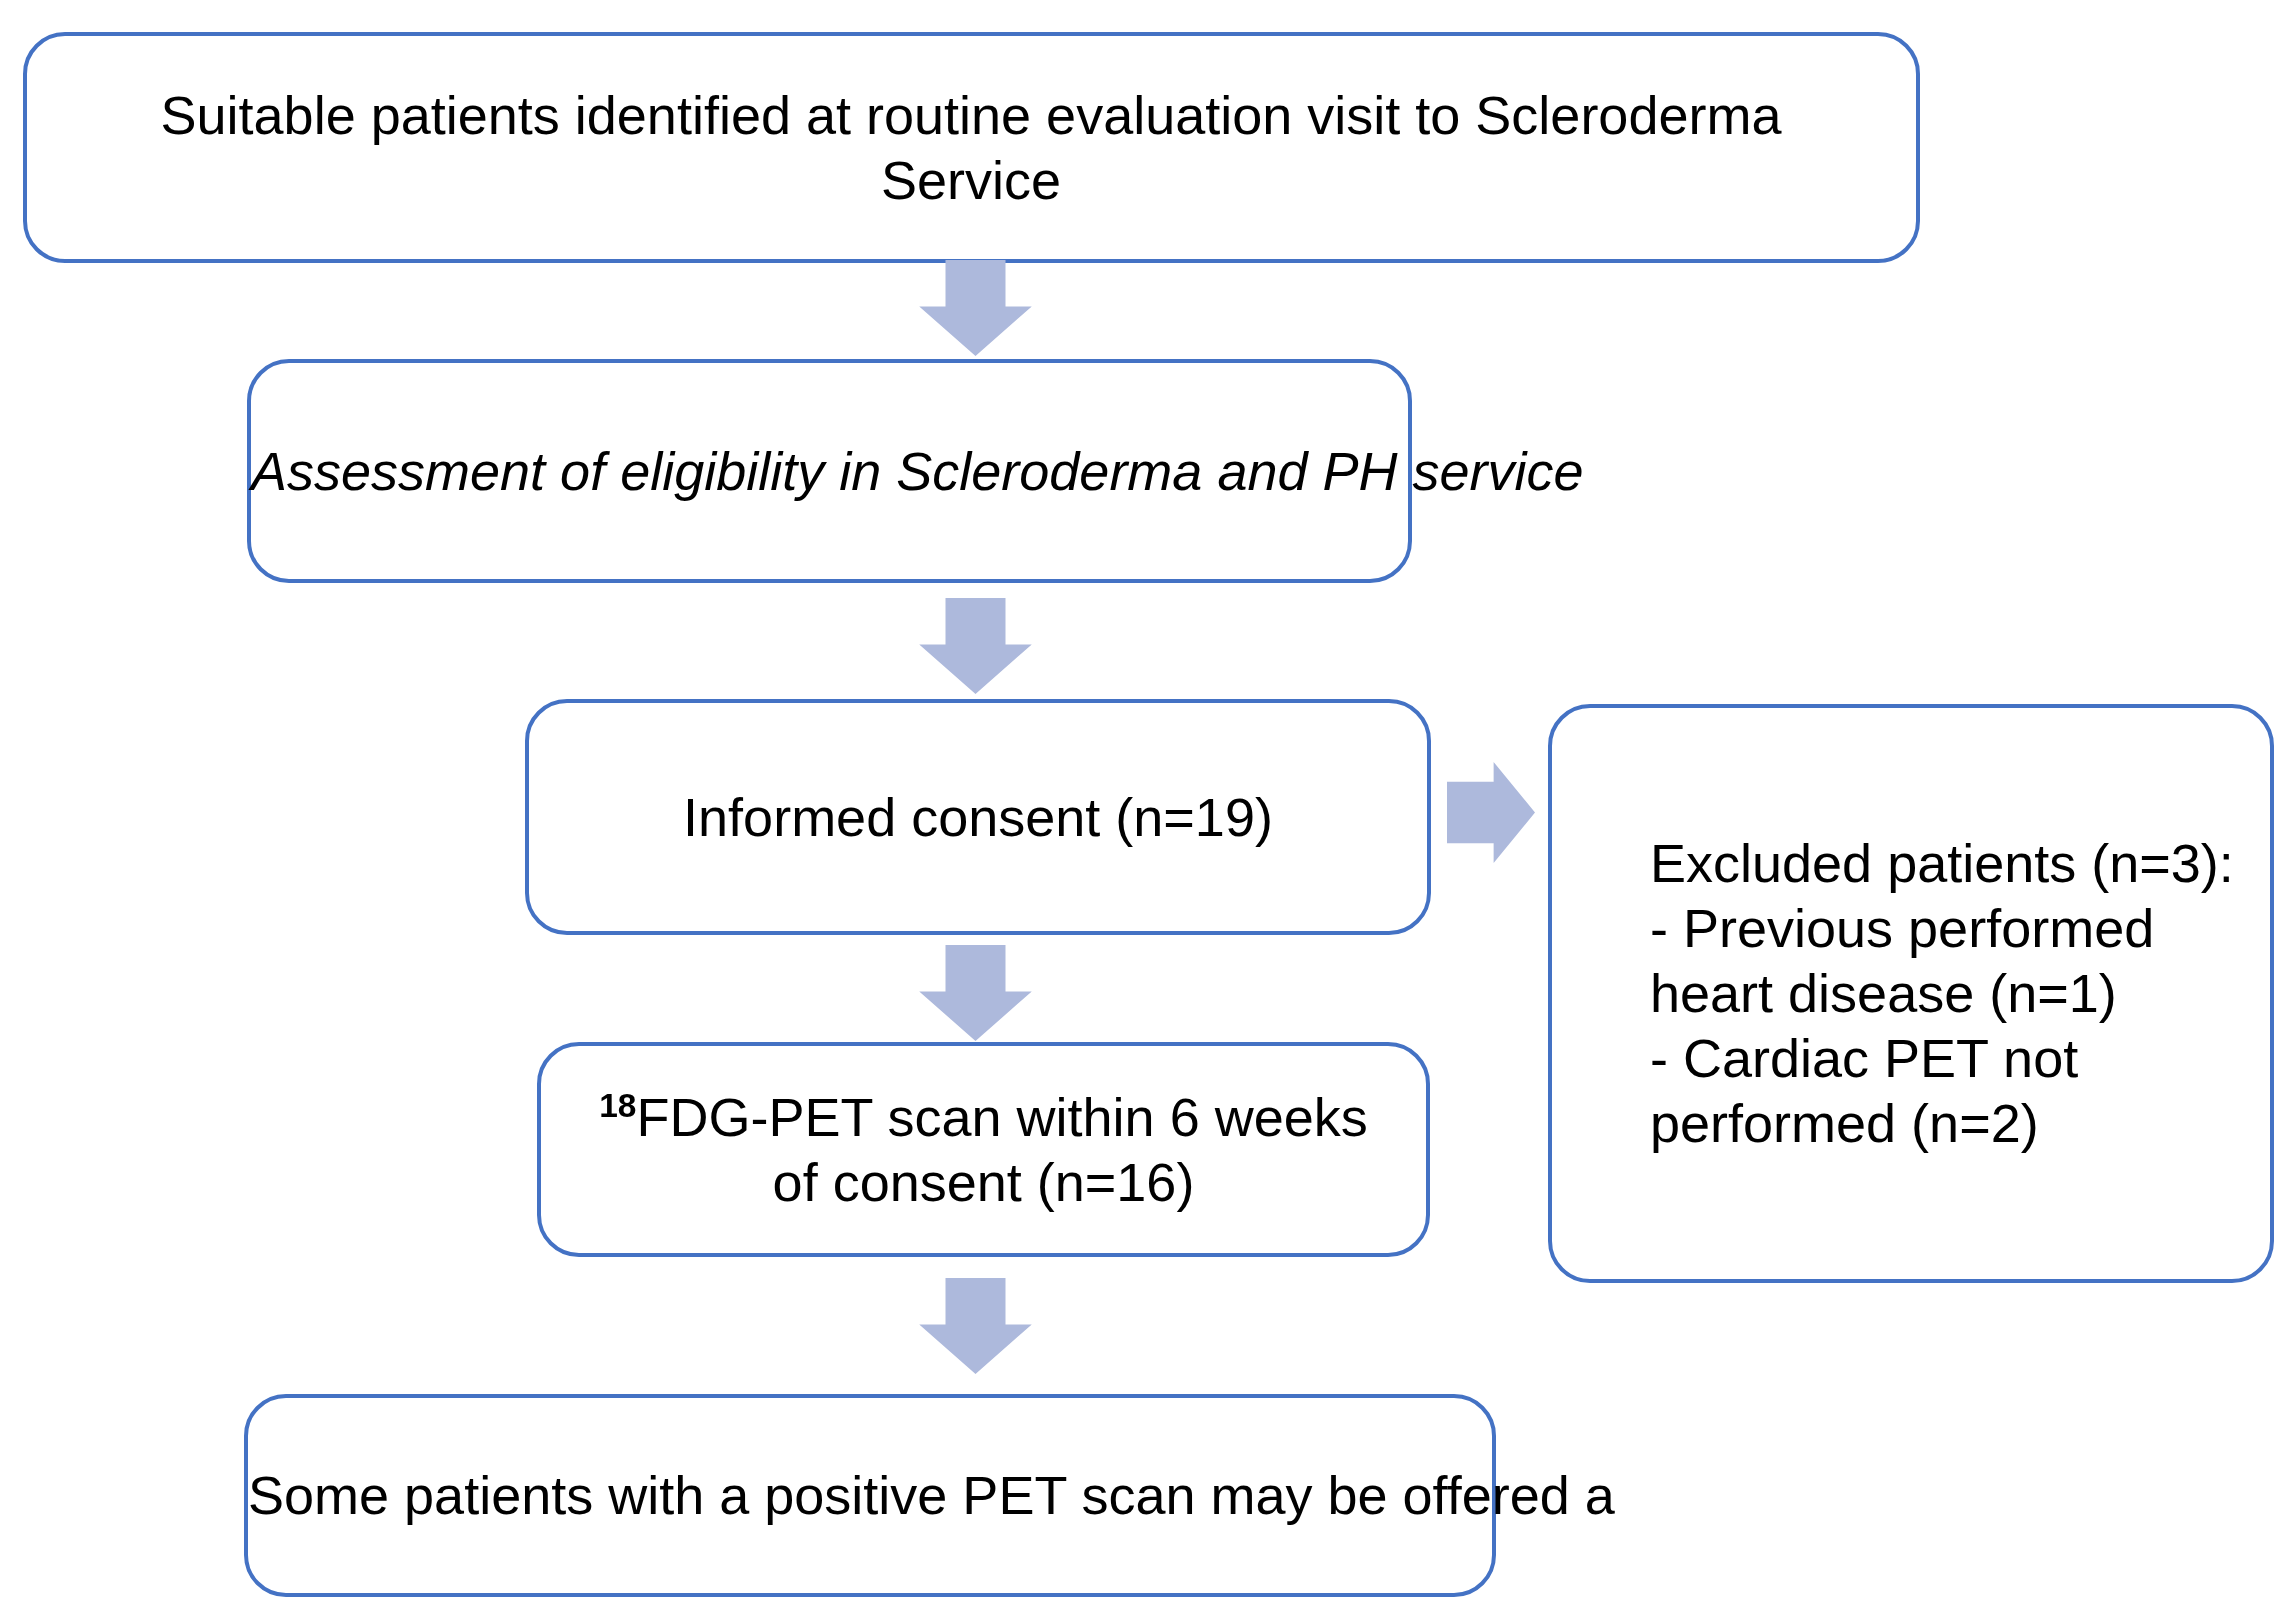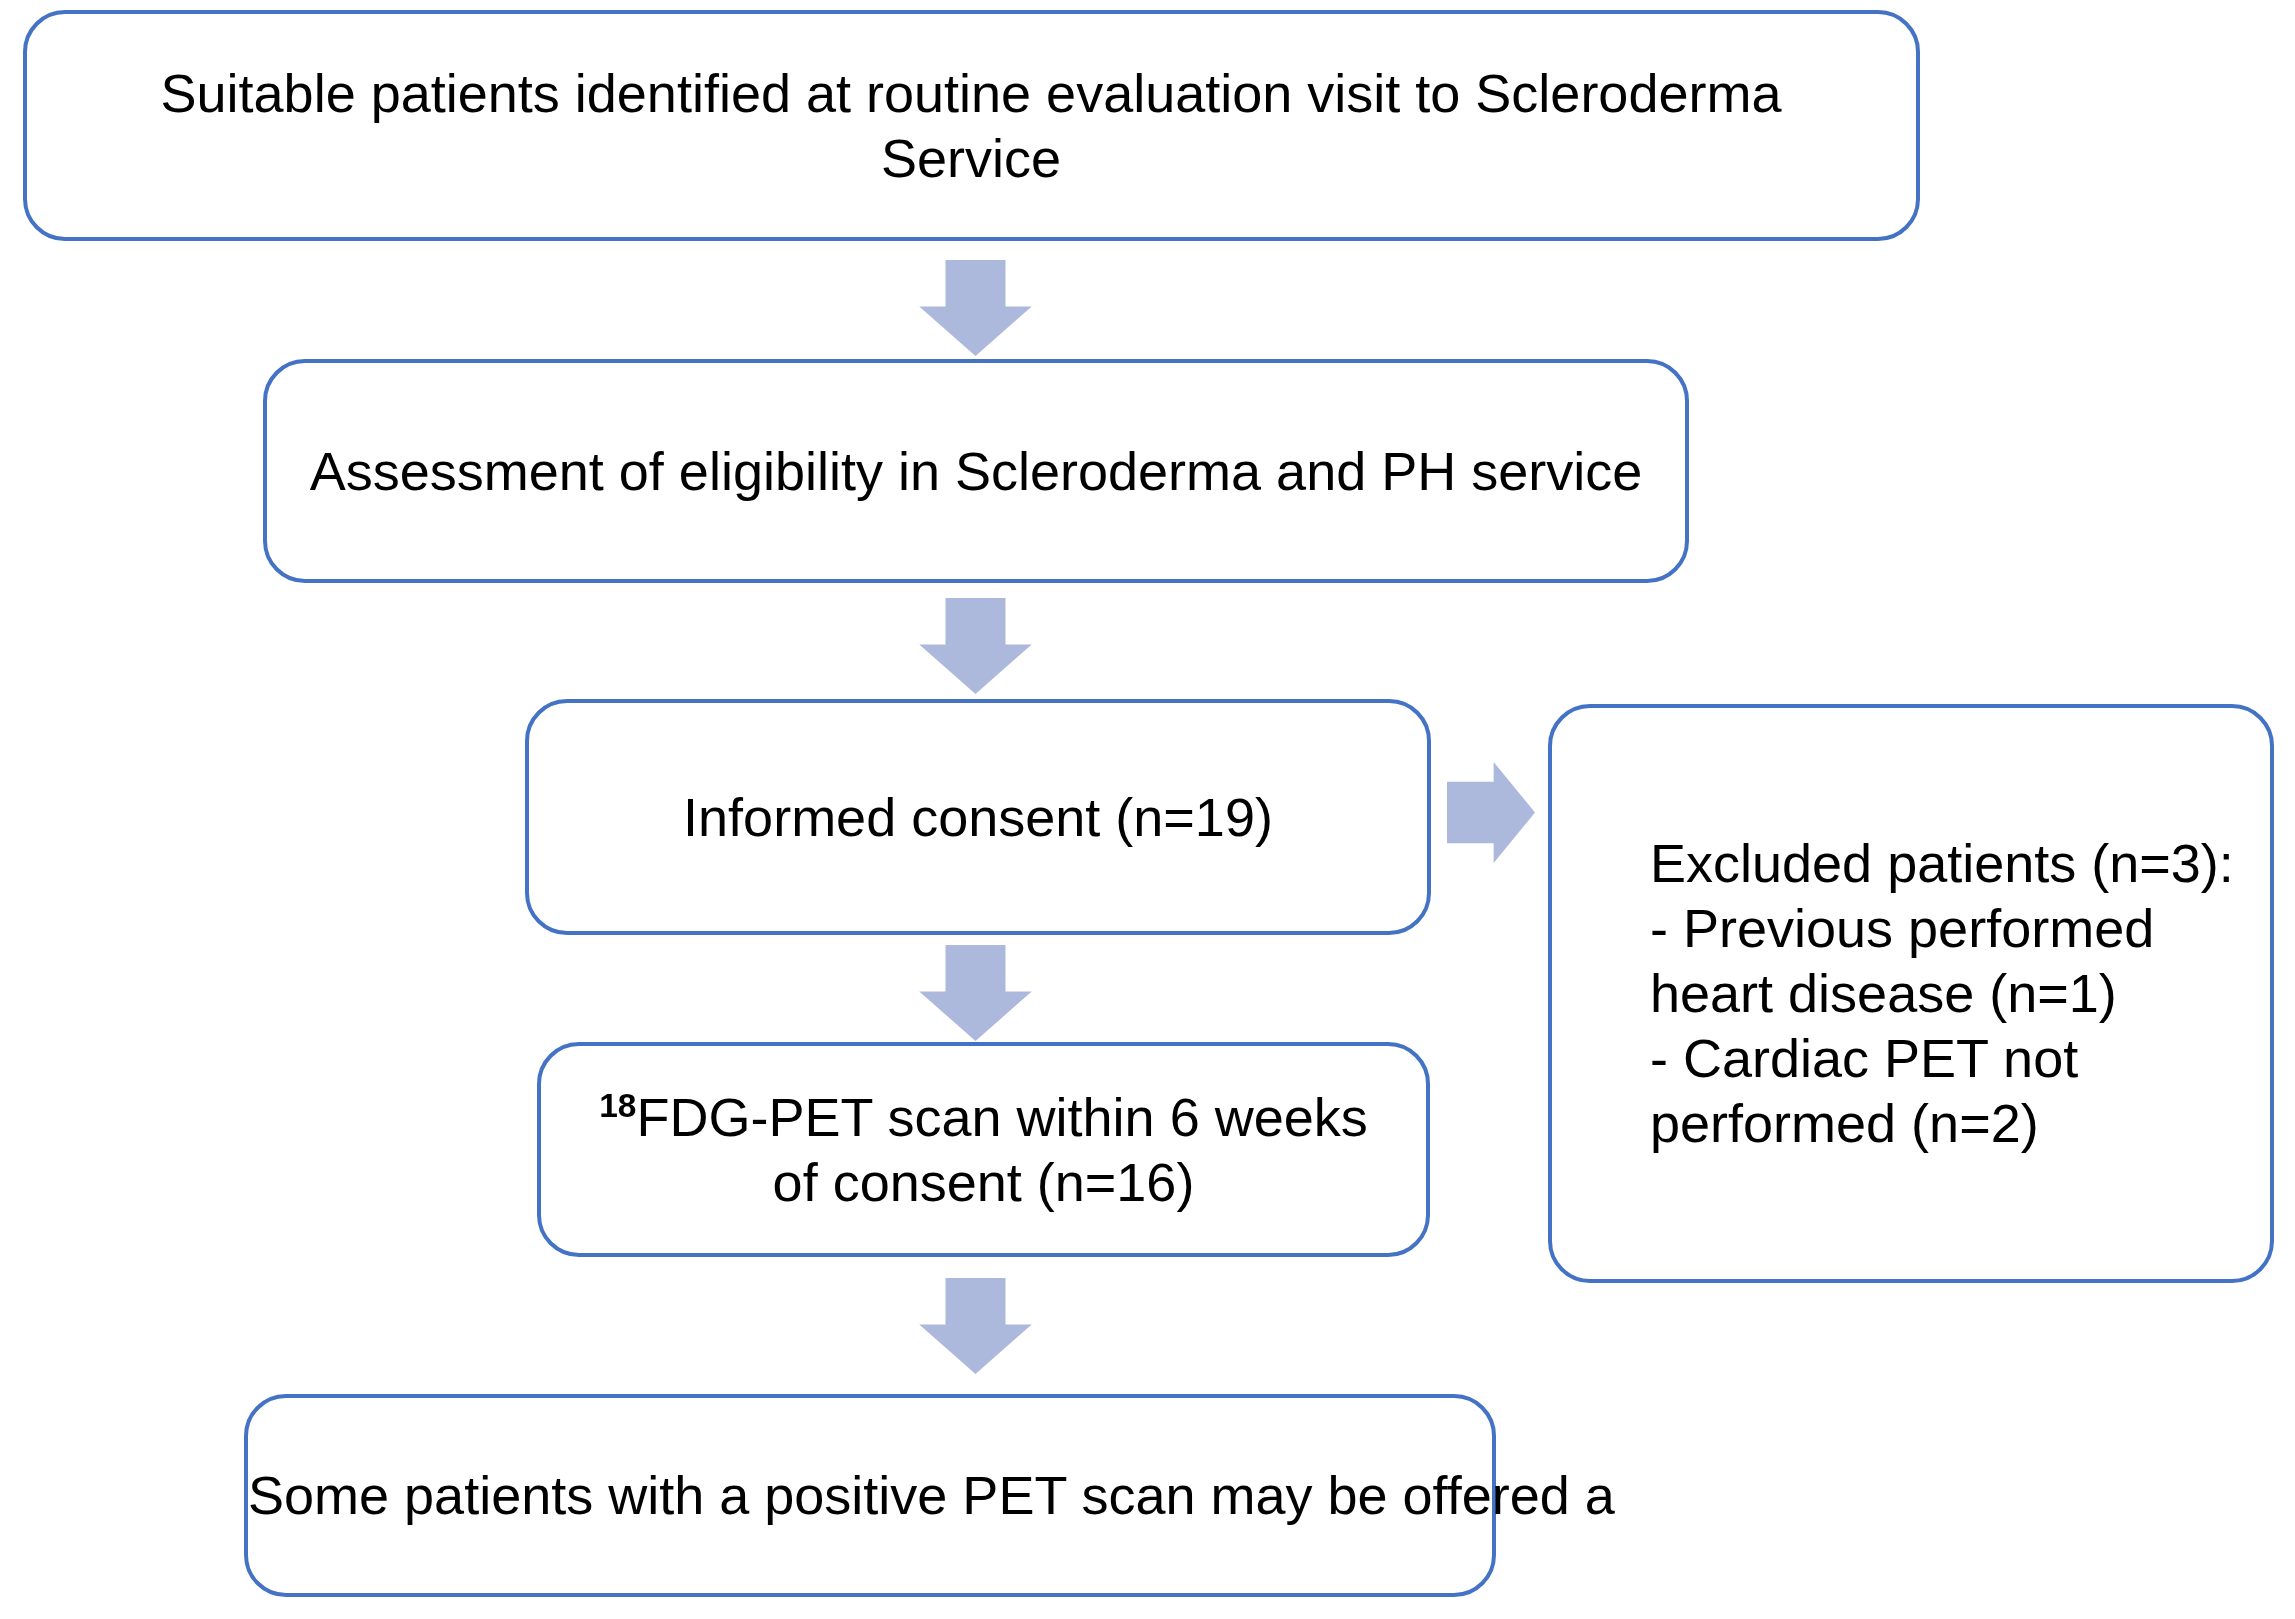--- a/index.html
+++ b/index.html
@@ -44,22 +44,22 @@
     font-size: 0.62em;
     vertical-align: super;
     line-height: 0;
     font-weight: bold;
   }
   .arrow { position: absolute; }
   .arrow svg { display: block; }
   .arrow polygon { fill: var(--arrow-fill); }
 
   
-  #box-suitable   { left: 22.5px;   top: 10px;   width: 1897px; height: 231px; }
-  #box-assessment { left: 263px;  top: 359px;  width: 1426px; height: 224px; }
+  #box-suitable   { left: 22.5px;   top: 32px;   width: 1897px; height: 231px; }
+  #box-assessment { left: 247px;  top: 359px;  width: 1165px; height: 224px; font-style: italic; }
   #box-consent    { left: 525px;  top: 699px;  width: 906px; height: 236px; justify-content: center; }
   #box-fdgpet     { left: 537px;  top: 1042px; width: 893px; height: 215px; }
   #box-secondscan { left: 244px;  top: 1394px; width: 1252px; height: 203px; }
   #box-excluded   { left: 1548px; top: 704px;  width: 726px;  height: 579px; }
 
   #arrow-down-1 { left: 919px; top: 260px;  }
   #arrow-down-2 { left: 919px; top: 598px;  }
   #arrow-down-3 { left: 919px; top: 945px; }
   #arrow-down-4 { left: 919px; top: 1278px; }
   #arrow-right-1 { left: 1447px; top: 762px; }

